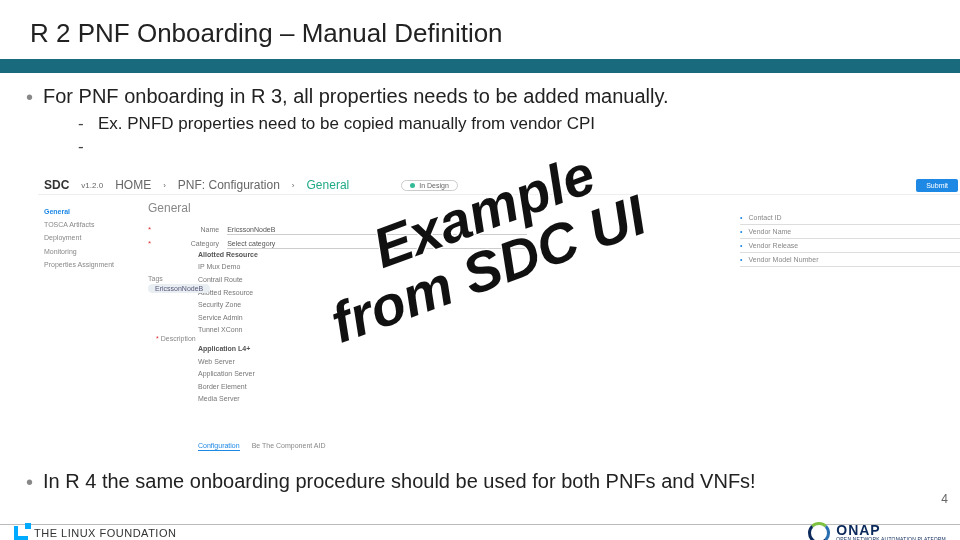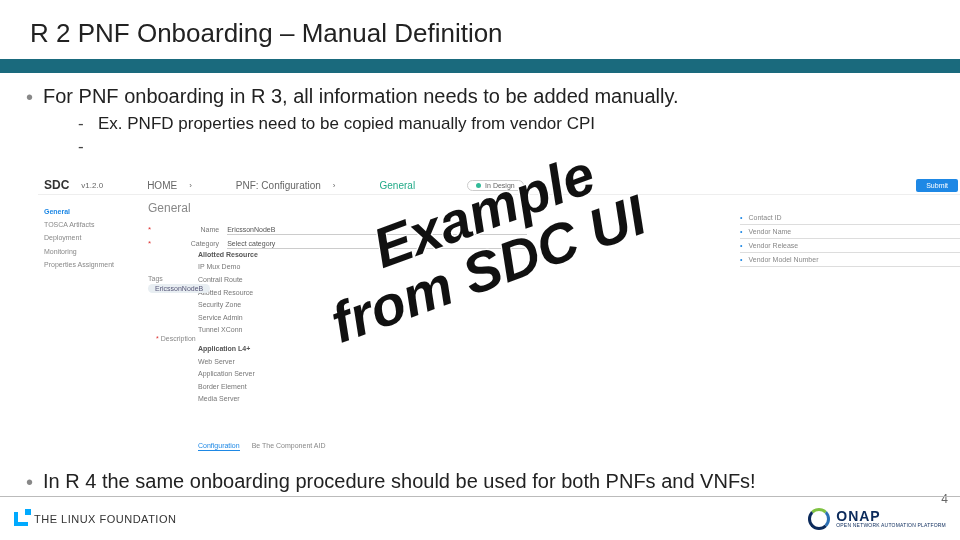--- a/index.html
+++ b/index.html
@@ -72,21 +72,21 @@
     left: 0; top: 12px; right: 0;
     height: 18px;
     border-bottom: 1px solid #eee;
     display: flex;
     align-items: center;
     gap: 12px;
     padding-left: 6px;
     color: #666;
   }
   .fake-topbar .brand { font-weight: bold; font-size: 12px; color: #333; }
-  .fake-topbar .crumb { font-size: 10px; margin-left: 32px; }
+  .fake-topbar .crumb { font-size: 12px; }
   .fake-topbar .crumb.active { color: #2a8; }
   .fake-topbar .pill {
     margin-left: 40px;
     border: 1px solid #ccc;
     border-radius: 8px;
     padding: 1px 8px;
     font-size: 7px;
     display: flex; align-items: center; gap: 4px;
   }
   .dot-green { width:5px; height:5px; border-radius:50%; background:#3b9; display:inline-block;}
@@ -221,21 +221,21 @@
     display: flex;
     gap: 10px;
     font-size: 20px;
     color: #222;
   }
   .footer-bar {
     position: absolute;
     left: 0;
     bottom: 0;
     right: 0;
-    height: 44px;
+    height: 16px;
     display: flex;
     align-items: center;
     justify-content: space-between;
     padding: 0 14px;
     border-top: 1px solid #bbb;
   }
   .lf-logo {
     display: flex;
     align-items: center;
     gap: 6px;
@@ -285,21 +285,21 @@
 <body>
 
 <div class="title-area">
   <h1 class="title">R 2 PNF Onboarding – Manual Definition</h1>
 </div>
 <div class="teal-bar"></div>
 
 <div class="content">
   <div class="bullet-row">
     <span class="bullet-dot">•</span>
-    <span>For PNF onboarding in R 3, all information needs to be added manually.</span>
+    <span>For PNF onboarding in R 3, all properties needs to be added manually.</span>
   </div>
   <div class="sub-list">
     <div class="sub-row">
       <span class="sub-dash">-</span>
       <span>Ex. PNFD properties need to be copied manually from vendor CPI</span>
     </div>
     <div class="sub-row">
       <span class="sub-dash">-</span>
     </div>
   </div>

